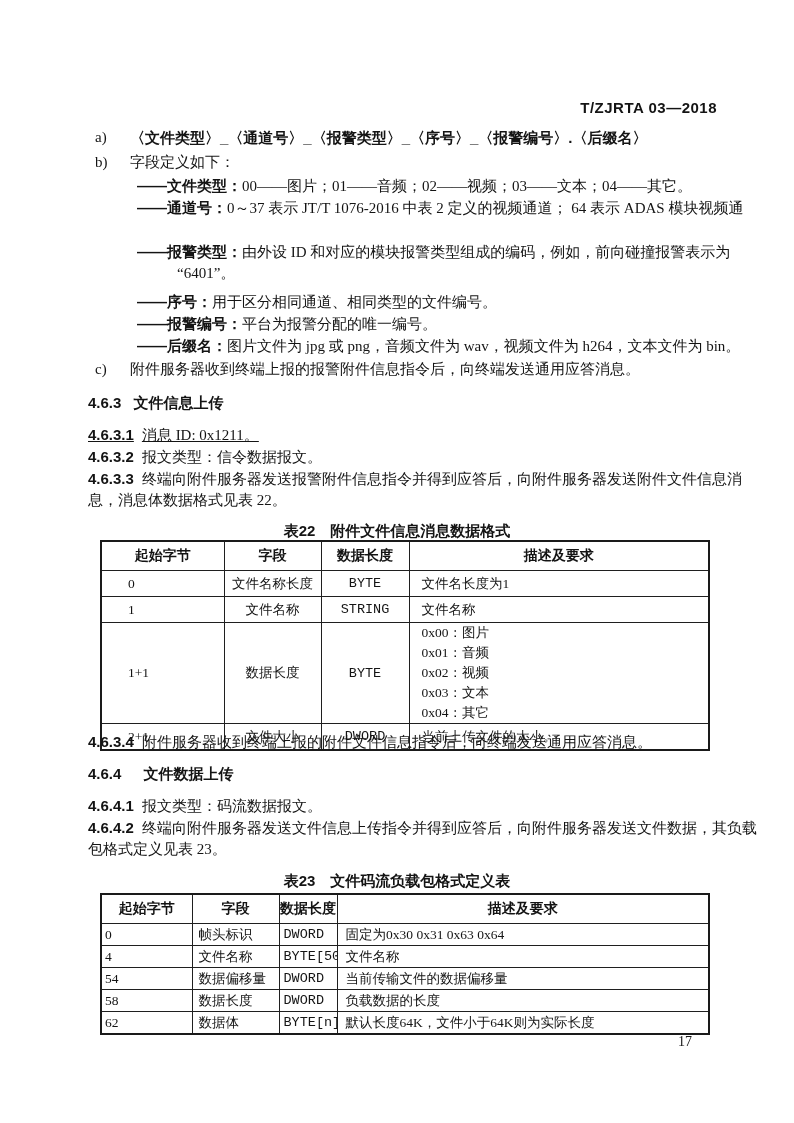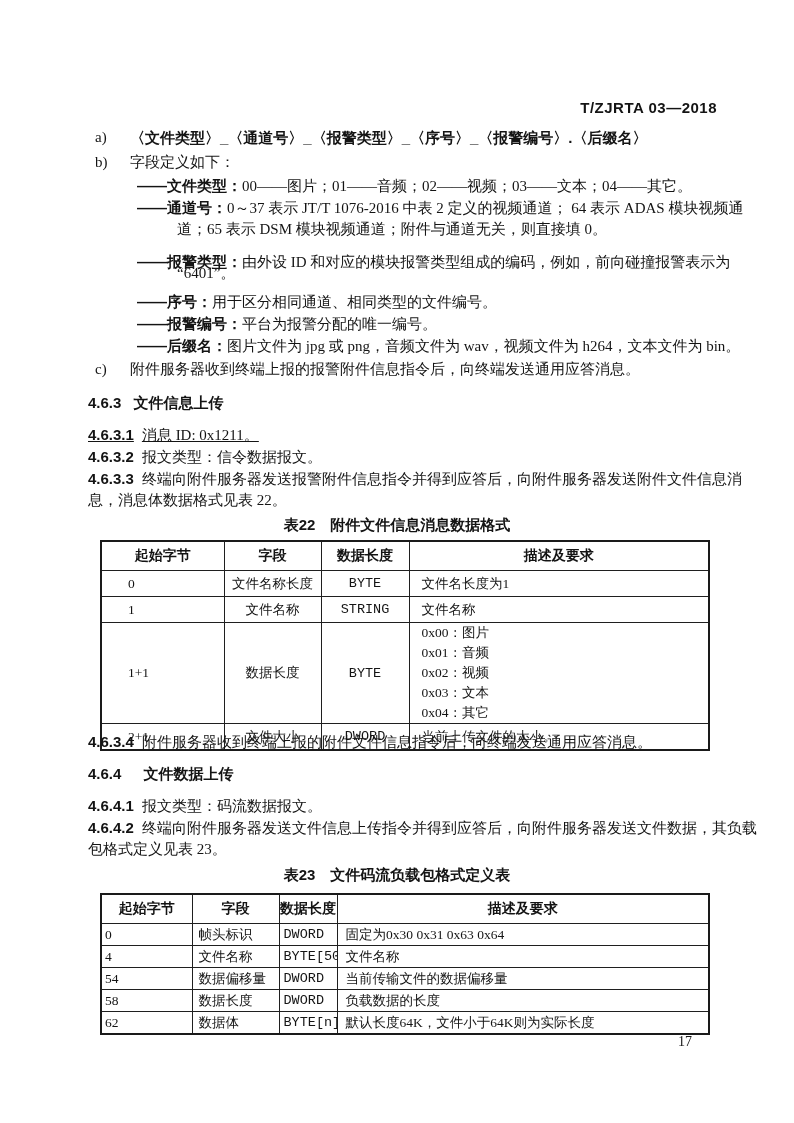--- a/index.html
+++ b/index.html
@@ -17,21 +17,21 @@
   .marker { position:absolute; left:95px; }
   .li-text { position:absolute; left:130px; }
   .dash-line { position:absolute; left:137px; }
   .cont-line { position:absolute; left:177px; }
 
   .clause-num { font-weight:bold; font-family:"Liberation Sans", sans-serif; margin-right:8px; }
   .sec-title { font-weight:bold; font-family:"Liberation Sans", sans-serif; }
   .gap12 { margin-left:12px; } .gap22 { margin-left:22px;margin-top:16px; }
 
   .caption { width:794px; text-align:center; font-weight:bold;
-             font-family:"Liberation Sans", sans-serif; font-size:15px; }
+             font-family:"Liberation Sans", sans-serif; font-size:15px;margin-top:6px; }
 
   table { border-collapse:collapse; table-layout:fixed; width:608px; }
   .dtable { border:2px solid #1a1a1a; }
   .dtable td, .dtable th { border:1px solid #1f1f1f; overflow:hidden; }
   .dtable th { font-family:"Liberation Sans", sans-serif; font-size:14px;
                font-weight:bold; text-align:center; padding:5px 0; }
   .dtable td { font-size:13.5px; padding:0 2px; }
   .lenval { font-family:"Liberation Mono", monospace; font-size:12px; }
 
   
@@ -64,22 +64,21 @@
 
   <div class="abs line marker" style="top:153px;">b)</div>
   <div class="abs line li-text" style="top:153px;">字段定义如下：</div>
 
   <div class="abs line dash-line" style="top:176px;">
     <span class="b sans">——文件类型：</span><span>00——图片；01——音频；02——视频；03——文本；04——其它。</span>
   </div>
   <div class="abs line dash-line" style="top:198px;">
     <span class="b sans">——通道号：</span><span>0～37 表示 JT/T 1076-2016 中表 2 定义的视频通道； 64 表示 ADAS 模块视频通</span>
   </div>
-  <div class="abs line cont-line" style="top:220px;">道；65 表示 DSM 模块视频通道；附件与通道无关，则直接填 0。</div>
-  <div class="abs line dash-line" style="top:252px;">
+  <div class="abs line dash-line" style="top:242px;">
     <span class="b sans">——报警类型：</span><span>由外设 ID 和对应的模块报警类型组成的编码，例如，前向碰撞报警表示为</span>
   </div>
   <div class="abs line cont-line" style="top:264px;">“6401”。</div>
   <div class="abs line dash-line" style="top:292px;">
     <span class="b sans">——序号：</span><span>用于区分相同通道、相同类型的文件编号。</span>
   </div>
   <div class="abs line dash-line" style="top:314px;">
     <span class="b sans">——报警编号：</span><span>平台为报警分配的唯一编号。</span>
   </div>
   <div class="abs line dash-line" style="top:336px;">

